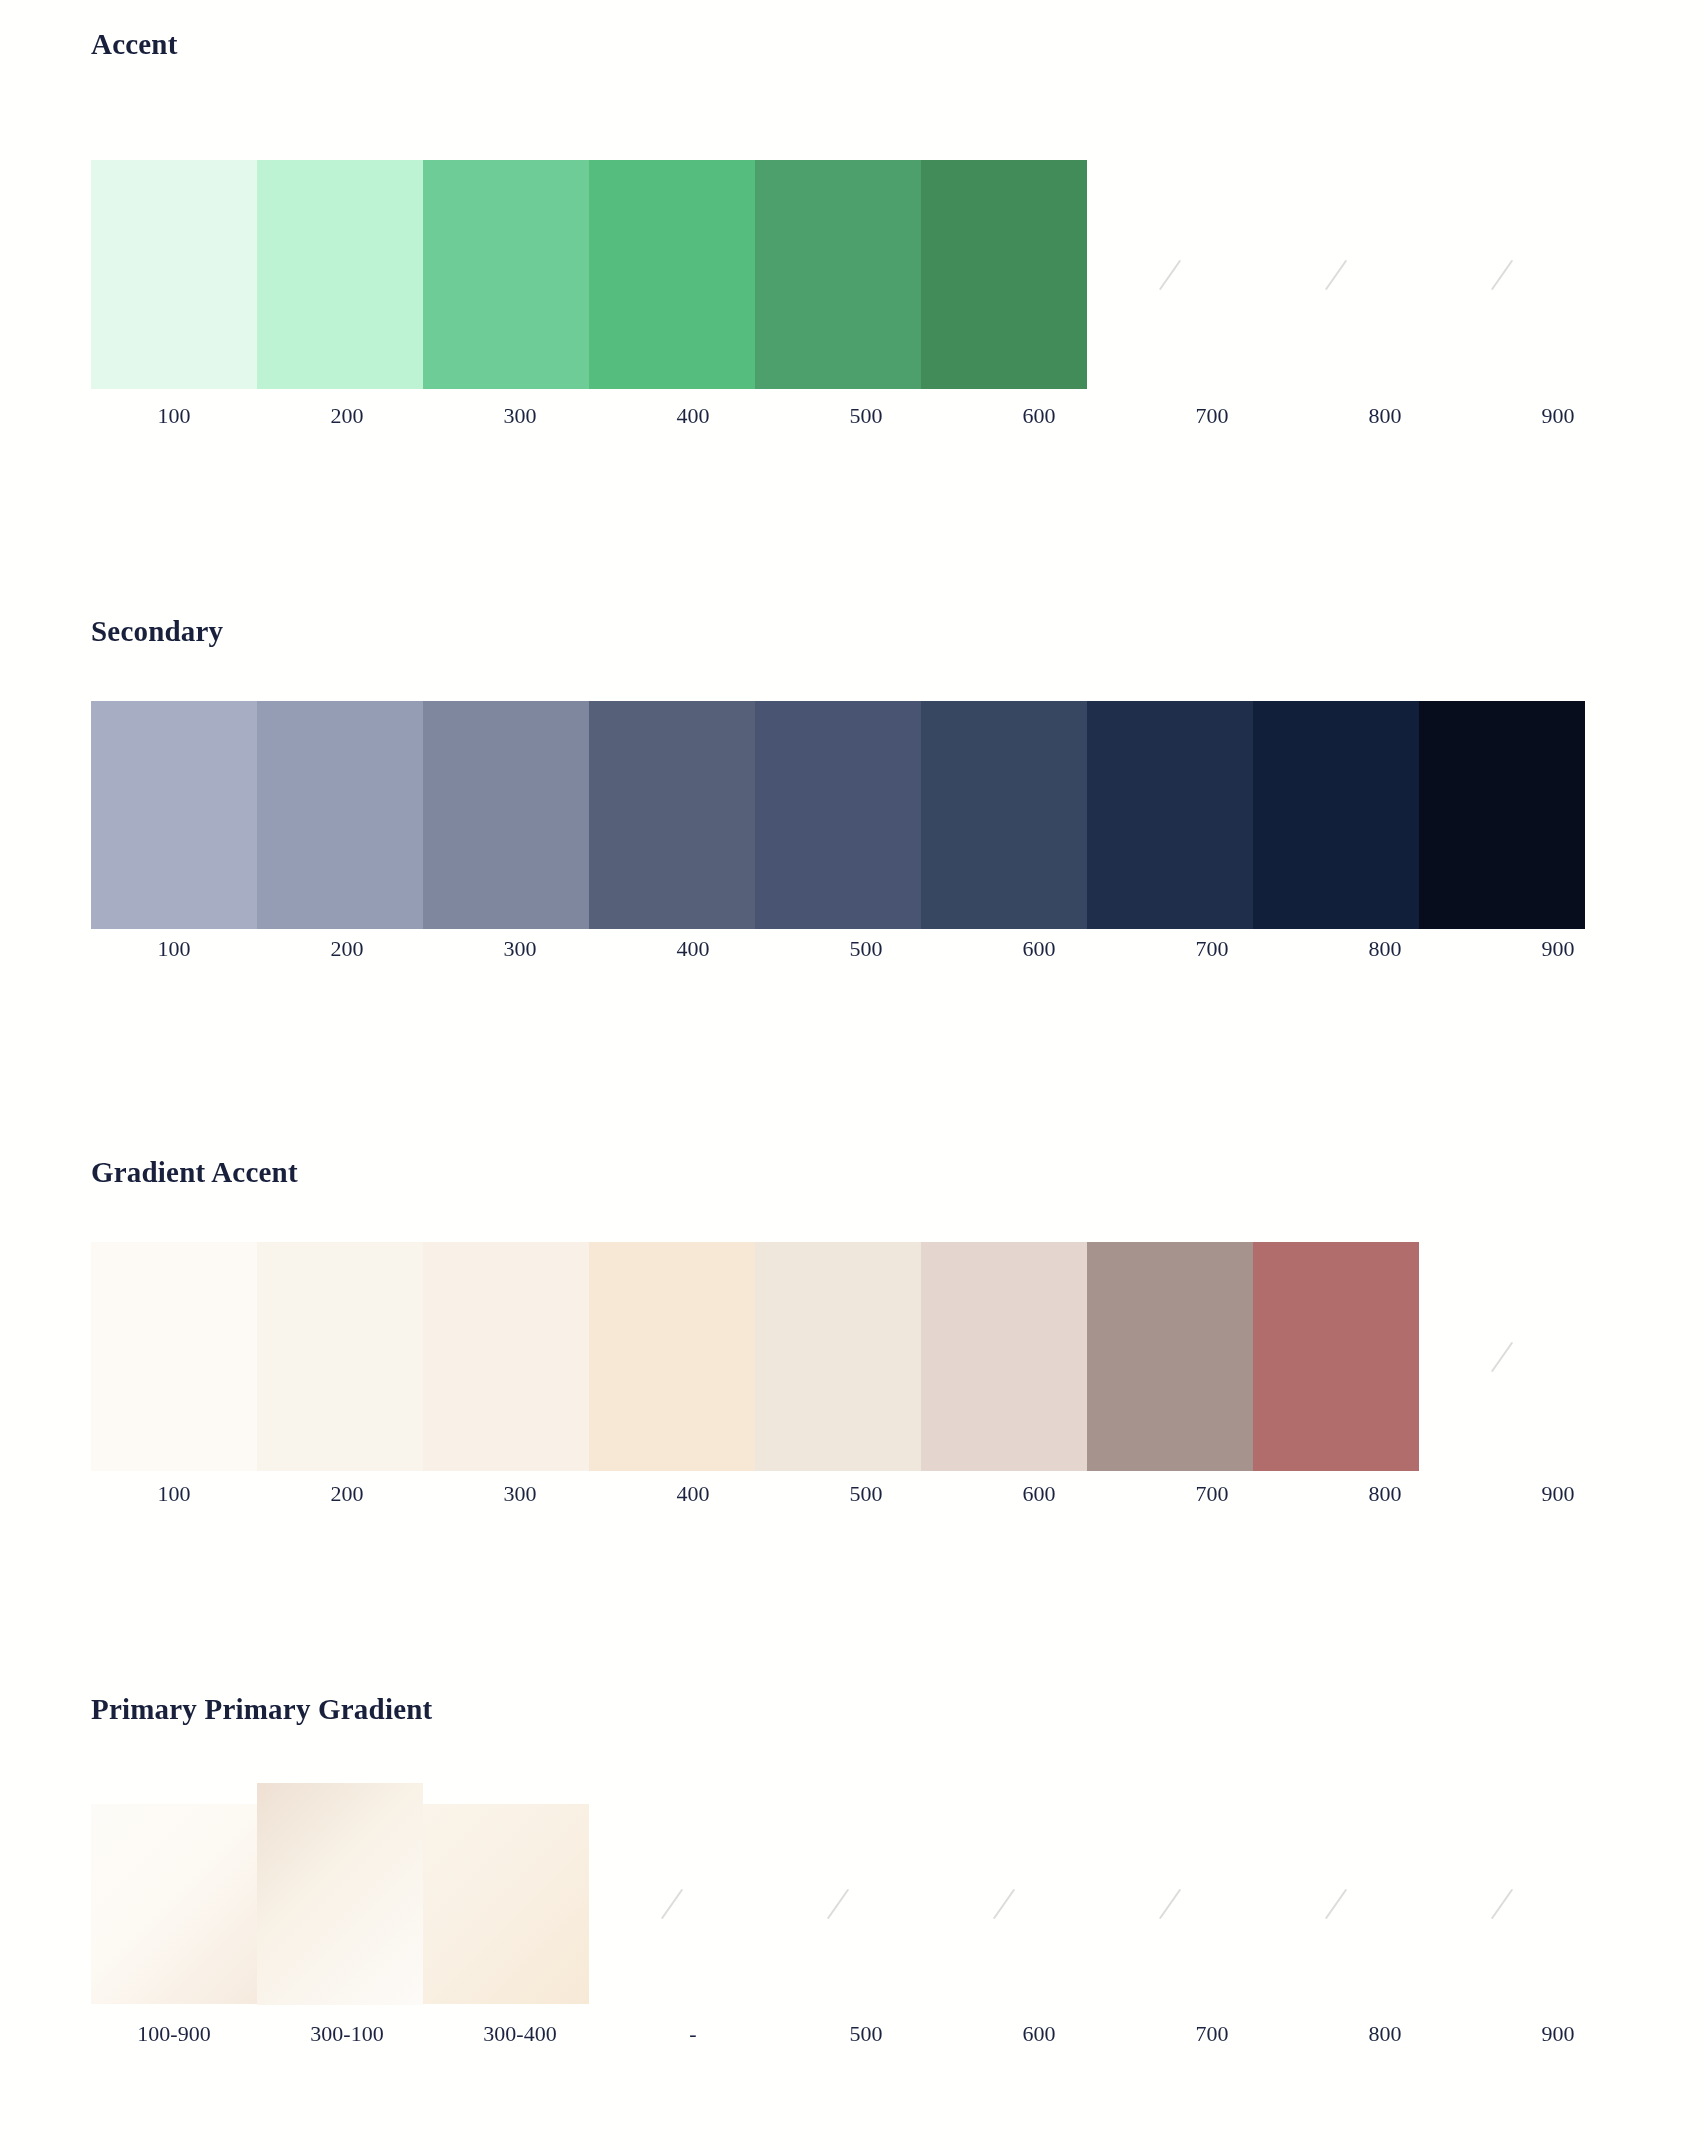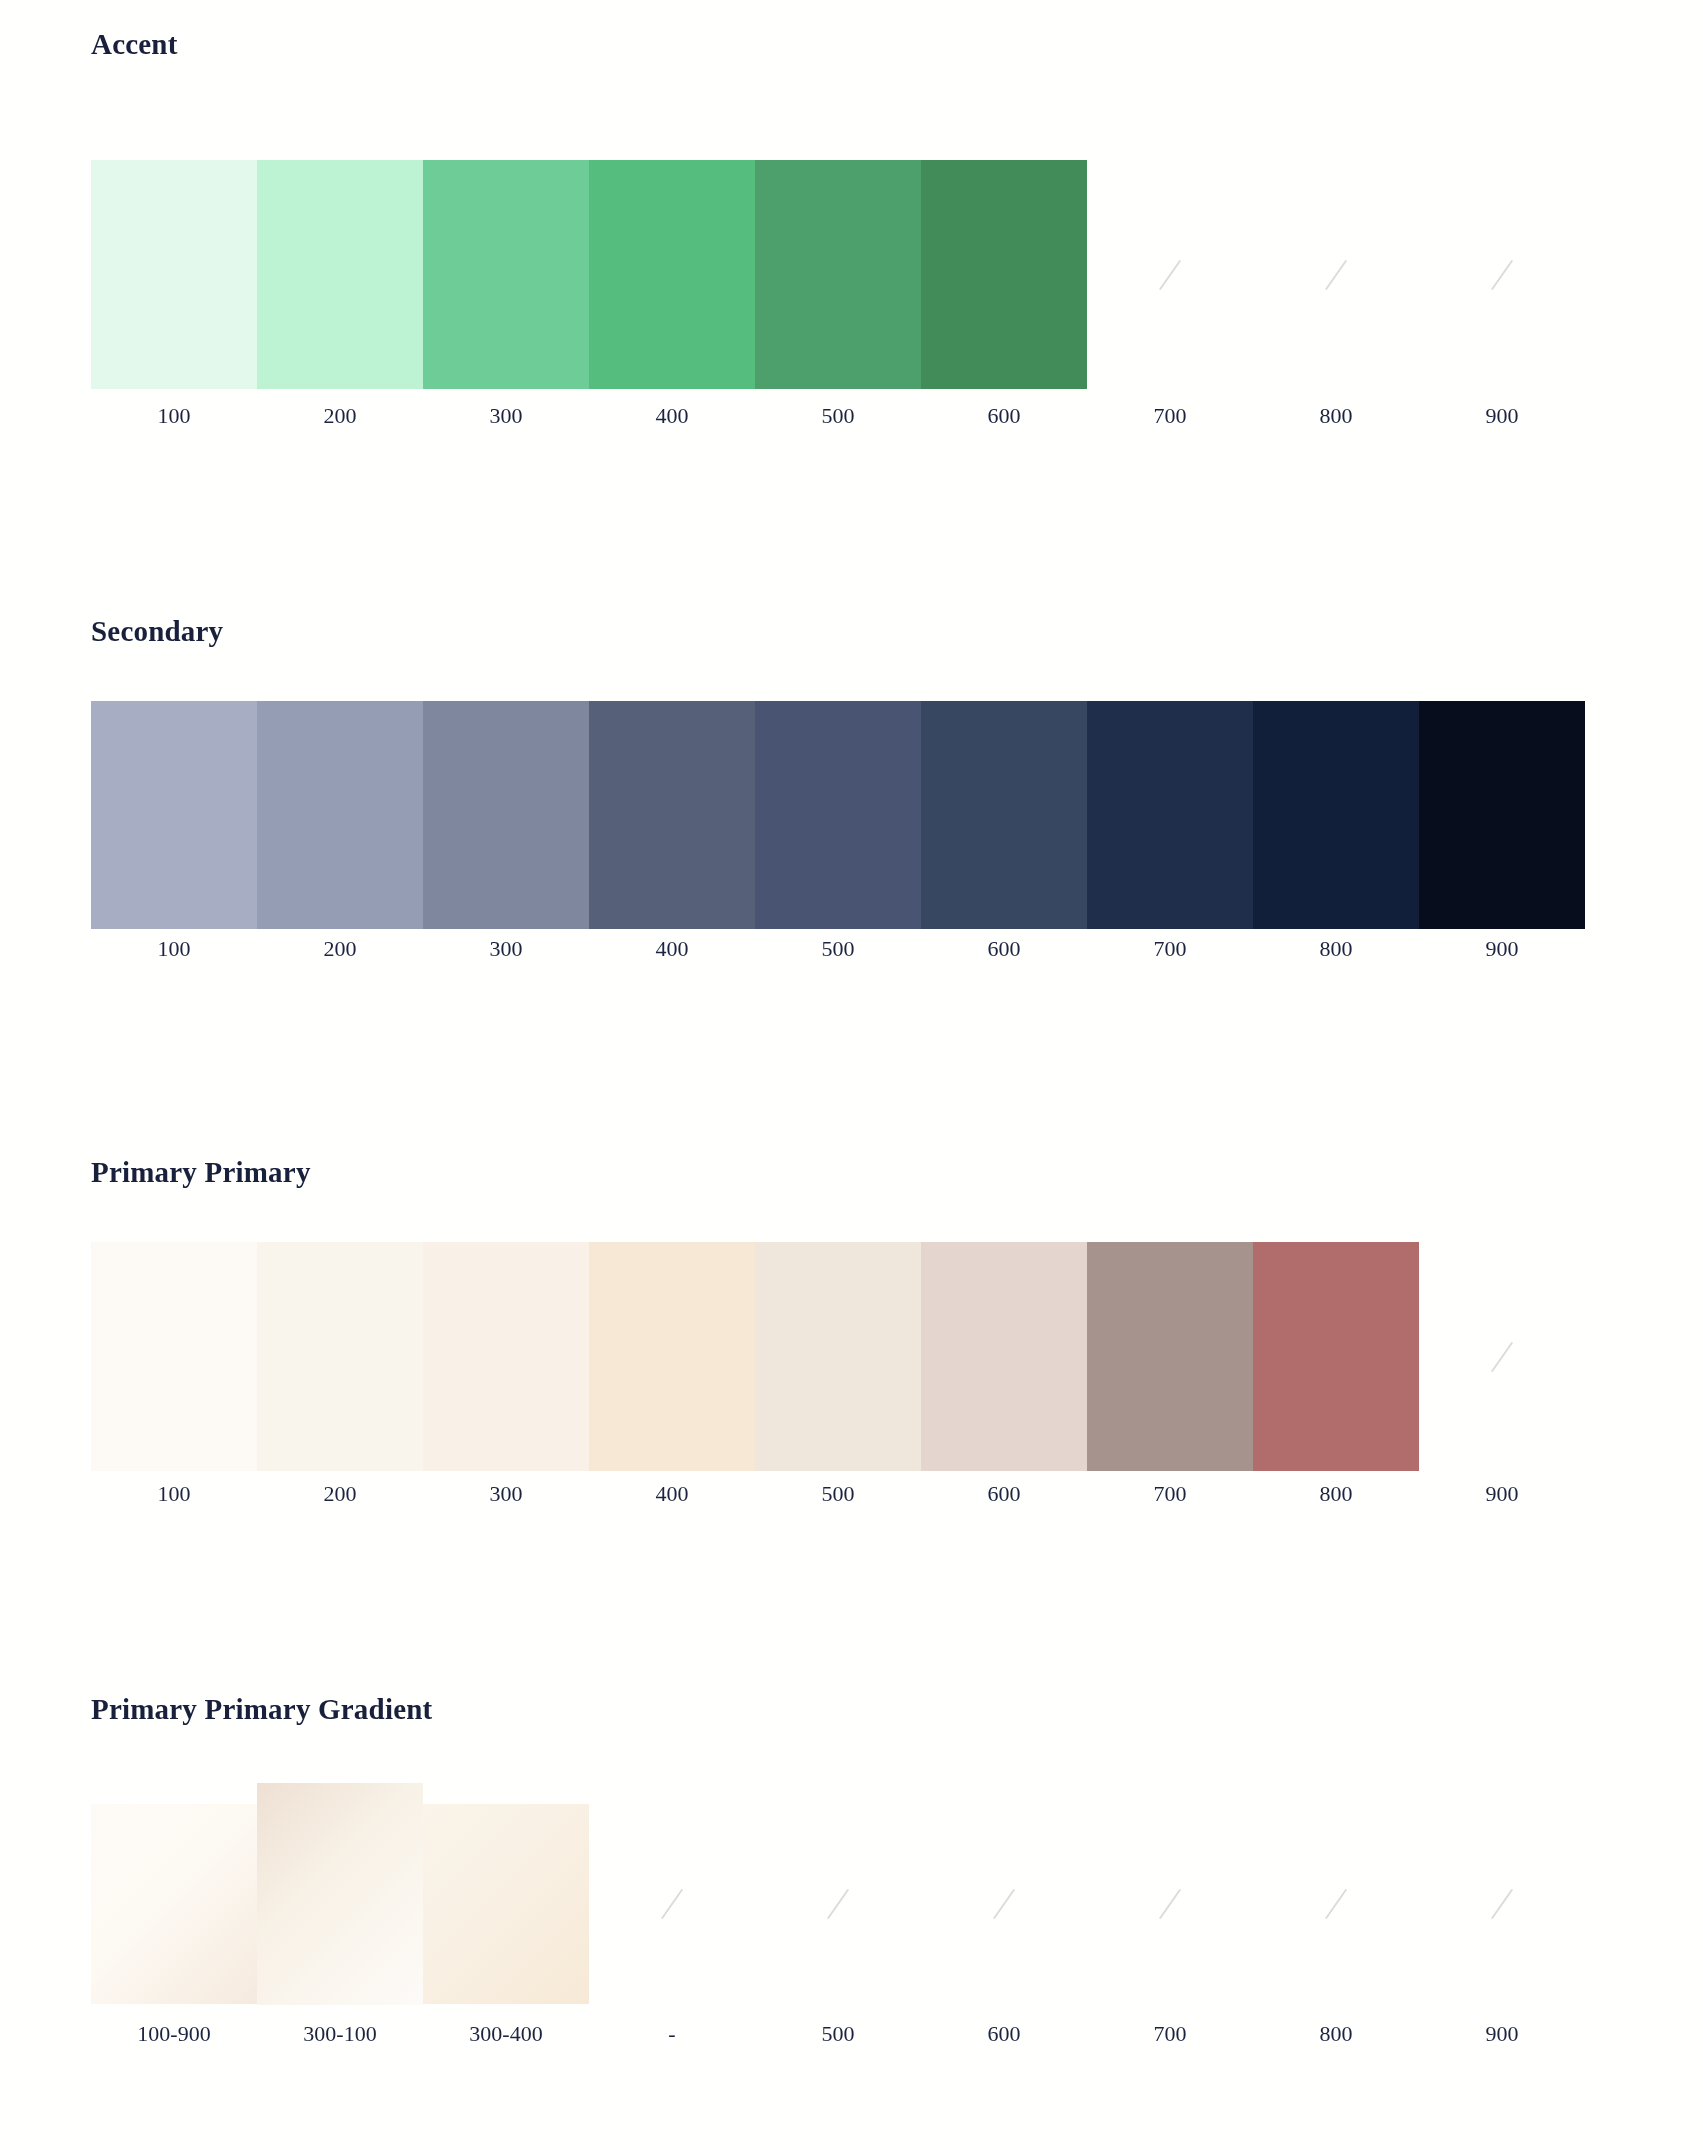--- a/index.html
+++ b/index.html
@@ -71,20 +71,21 @@
     height: 36px;
     background: #dcdcdc;
     transform: translate(-50%, -50%) rotate(35deg);
     border-radius: 0.9px;
   }
 
   .label-row {
     position: absolute;
     left: 91px;
     display: flex;
+    gap: 7px;
   }
 
   .label-cell {
     text-align: center;
     font-family: "Liberation Serif", serif;
     font-size: 22px;
     color: #1b2340;
     white-space: nowrap;
   }
 </style>
@@ -179,21 +180,21 @@
           <div class="label-cell" style="width: 166px; color: rgb(27, 35, 64);">300</div>
           <div class="label-cell" style="width: 166px; color: rgb(27, 35, 64);">400</div>
           <div class="label-cell" style="width: 166px; color: rgb(27, 35, 64);">500</div>
           <div class="label-cell" style="width: 166px; color: rgb(27, 35, 64);">600</div>
           <div class="label-cell" style="width: 166px; color: rgb(27, 35, 64);">700</div>
           <div class="label-cell" style="width: 166px; color: rgb(27, 35, 64);">800</div>
           <div class="label-cell" style="width: 166px; color: rgb(27, 35, 64);">900</div>
         </div>
       </div>
       <div class="section" style="top: 0px;">
-        <div class="section-title" style="top: 1156px; color: rgb(24, 32, 60);">Primary Primary</div>
+        <div class="section-title" style="top: 1156px; color: rgb(24, 32, 60);">Gradient Accent</div>
         <div class="swatch-row" style="top: 1242px; left: 91px; height: 229px;">
           <div class="swatch-cell" style="width: 166px; height: 229px;">
             <div class="swatch-chip" style="height: 229px; margin-top: 0px; background: rgb(253, 250, 245);"></div>
           </div>
           <div class="swatch-cell" style="width: 166px; height: 229px;">
             <div class="swatch-chip" style="height: 229px; margin-top: 0px; background: rgb(249, 244, 236);"></div>
           </div>
           <div class="swatch-cell" style="width: 166px; height: 229px;">
             <div class="swatch-chip" style="height: 229px; margin-top: 0px; background: rgb(249, 241, 232);"></div>
           </div>

